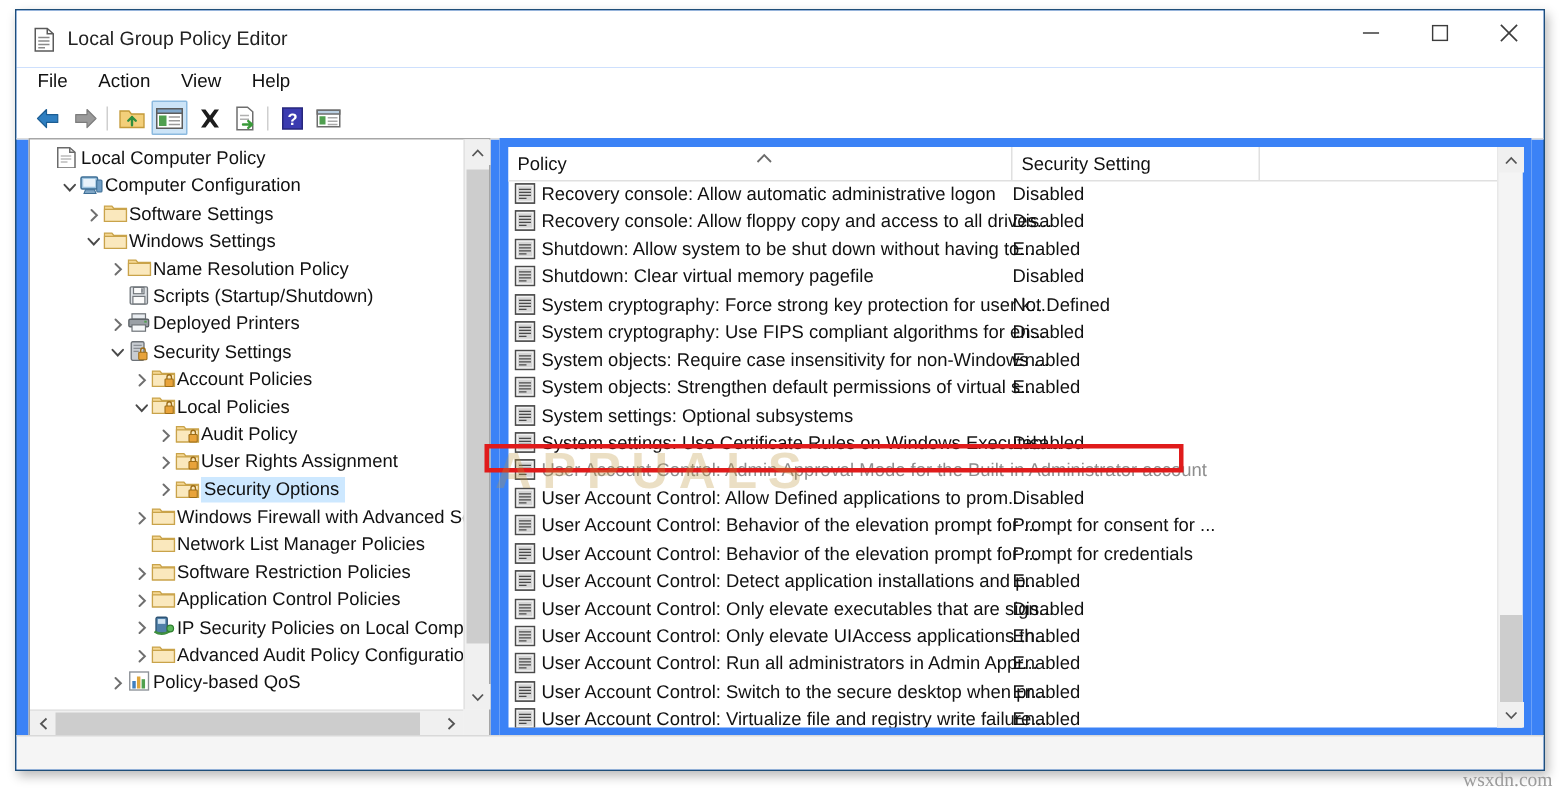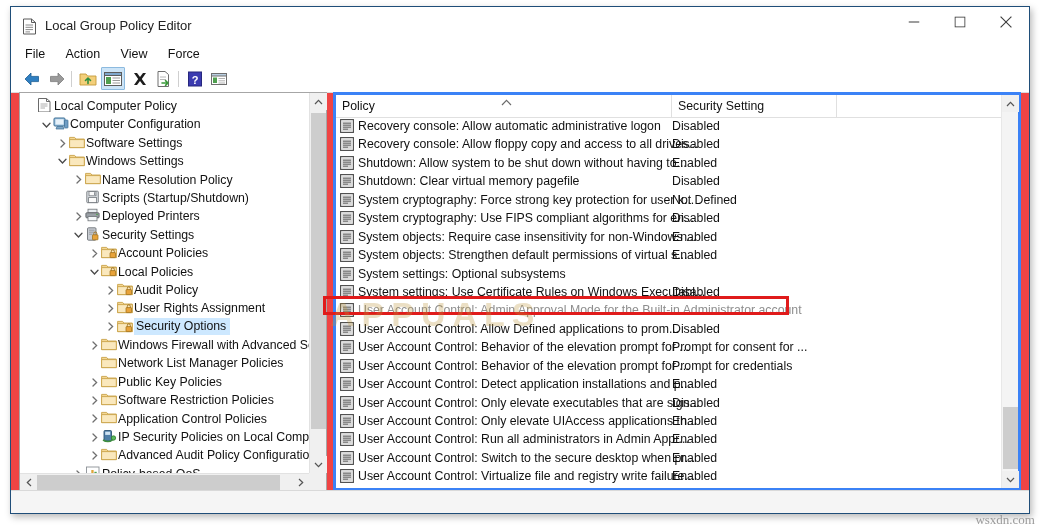--- a/index.html
+++ b/index.html
@@ -2,21 +2,21 @@
 <html><head>
 <meta charset="utf-8">
 <style>
   html,body{margin:0;padding:0;background:#ffffff;}
   body{width:1043px;height:530px;overflow:hidden;
        font-family:"Liberation Sans","DejaVu Sans",sans-serif;
        font-size:12px;color:#1a1a1a;-webkit-font-smoothing:antialiased;}
 
   
   #window{position:absolute;left:10px;top:6px;width:1020px;height:508px;
-          background:#ef4444;border:1px solid #1f4e79;box-sizing:border-box;
+          background:#3b82f6;border:1px solid #1f4e79;box-sizing:border-box;
           box-shadow:2px 3px 7px rgba(0,0,0,.28);}
 
   
   #titlebar{position:relative;height:38px;background:#ffffff;}
   #title-icon{position:absolute;left:11px;top:11px;width:15px;height:17px;}
   #title-text{position:absolute;left:34px;top:11px;font-size:13px;color:#222;white-space:nowrap;}
   .wbtn{position:absolute;top:0;width:46px;height:30px;cursor:default;}
   .wbtn svg{position:absolute;left:50%;top:50%;transform:translate(-50%,-50%);}
   #btn-min{right:92px;} #btn-max{right:46px;} #btn-close{right:0px;}
 
@@ -32,21 +32,21 @@
   .tb svg{display:block;}
   .tbsep{position:absolute;top:5px;width:1px;height:16px;background:#cfcfcf;}
   #tb-pressed{position:absolute;top:1px;width:24px;height:23px;
               background:#cce4f7;border:1px solid #8cbadf;box-sizing:border-box;border-radius:1px;}
 
   
   #panes{position:absolute;left:0;top:85px;width:1036px;height:399px;}
   #leftpane{position:absolute;left:8px;top:0;width:308px;height:399px;
             border:1px solid #a6a6a6;box-sizing:border-box;background:#fff;}
   #rightpane{position:absolute;left:322px;top:0;width:688px;height:399px;
-             border:3px solid #3b82f6;box-sizing:border-box;background:#fff;}
+             border:6px solid #3b82f6;box-sizing:border-box;background:#fff;}
 
   
   #tree{position:absolute;left:0;top:0;right:17px;bottom:17px;overflow:hidden;
         padding-top:3px;}
   .trow{position:relative;height:18.4px;white-space:nowrap;line-height:18.4px;cursor:default;}
   .trow .tlabel{font-size:12.3px;color:#111;vertical-align:middle;}
   .chev{display:inline-block;width:13px;text-align:center;vertical-align:middle;
         font-size:9px;color:#6a6a6a;}
   .chev svg{vertical-align:middle;}
   .ticon{display:inline-block;width:17px;height:14px;vertical-align:middle;position:relative;top:-1px;}
@@ -134,21 +134,21 @@
           <line x1="0.6" y1="0.6" x2="11.4" y2="11.4" stroke="#3c3c3c" stroke-width="1.1"></line>
           <line x1="11.4" y1="0.6" x2="0.6" y2="11.4" stroke="#3c3c3c" stroke-width="1.1"></line>
         </svg>
     </div>
   </div>
 
   <div id="menubar">
     <span class="menu-item">File</span>
     <span class="menu-item">Action</span>
     <span class="menu-item">View</span>
-    <span class="menu-item">Force</span>
+    <span class="menu-item">Help</span>
   </div>
 
   <div id="toolbar">
     <div class="tb" style="left:11px">
       <svg width="20" height="20" viewBox="0 0 20 20">
         <path d="M9 4 L3 10 L9 16 L9 12.6 L16.5 12.6 L16.5 7.4 L9 7.4 Z" fill="#2f7fc1" stroke="#1c5d93" stroke-width="0.8" stroke-linejoin="round"></path>
       </svg>
     </div>
     <div class="tb" style="left:36px">
       <svg width="20" height="20" viewBox="0 0 20 20">
@@ -317,26 +317,20 @@
           <div class="trow" style="padding-left: 68px;"><span class="chev"><svg width="8" height="9" viewBox="0 0 8 9">
                 <path d="M2 1 L5.6 4.5 L2 8" fill="none" stroke="#6f6f6f" stroke-width="1.3" stroke-linecap="round"></path>
               </svg></span><span class="ticon"><svg width="16" height="14" viewBox="0 0 16 14">
                 <path d="M0.6 2.4 h5 l1.3 1.6 h8.4 v8.6 h-14.7 z" fill="#f4d793" stroke="#c9a34a" stroke-width="0.9"></path>
                 <path d="M0.6 4.6 h14.7 v8 h-14.7 z" fill="#fae8bd" stroke="#c9a34a" stroke-width="0.9"></path>
               </svg></span><span class="tlabel">Windows Firewall with Advanced Secu</span></div>
           <div class="trow" style="padding-left: 68px;"><span class="chev"></span><span class="ticon"><svg width="16" height="14" viewBox="0 0 16 14">
                 <path d="M0.6 2.4 h5 l1.3 1.6 h8.4 v8.6 h-14.7 z" fill="#f4d793" stroke="#c9a34a" stroke-width="0.9"></path>
                 <path d="M0.6 4.6 h14.7 v8 h-14.7 z" fill="#fae8bd" stroke="#c9a34a" stroke-width="0.9"></path>
               </svg></span><span class="tlabel">Network List Manager Policies</span></div>
-          <div class="trow" style="padding-left: 68px;"><span class="chev"><svg width="8" height="9" viewBox="0 0 8 9">
-                <path d="M2 1 L5.6 4.5 L2 8" fill="none" stroke="#6f6f6f" stroke-width="1.3" stroke-linecap="round"></path>
-              </svg></span><span class="ticon"><svg width="16" height="14" viewBox="0 0 16 14">
-                <path d="M0.6 2.4 h5 l1.3 1.6 h8.4 v8.6 h-14.7 z" fill="#f4d793" stroke="#c9a34a" stroke-width="0.9"></path>
-                <path d="M0.6 4.6 h14.7 v8 h-14.7 z" fill="#fae8bd" stroke="#c9a34a" stroke-width="0.9"></path>
-              </svg></span><span class="tlabel">Public Key Policies</span></div>
           <div class="trow" style="padding-left: 68px;"><span class="chev"><svg width="8" height="9" viewBox="0 0 8 9">
                 <path d="M2 1 L5.6 4.5 L2 8" fill="none" stroke="#6f6f6f" stroke-width="1.3" stroke-linecap="round"></path>
               </svg></span><span class="ticon"><svg width="16" height="14" viewBox="0 0 16 14">
                 <path d="M0.6 2.4 h5 l1.3 1.6 h8.4 v8.6 h-14.7 z" fill="#f4d793" stroke="#c9a34a" stroke-width="0.9"></path>
                 <path d="M0.6 4.6 h14.7 v8 h-14.7 z" fill="#fae8bd" stroke="#c9a34a" stroke-width="0.9"></path>
               </svg></span><span class="tlabel">Software Restriction Policies</span></div>
           <div class="trow" style="padding-left: 68px;"><span class="chev"><svg width="8" height="9" viewBox="0 0 8 9">
                 <path d="M2 1 L5.6 4.5 L2 8" fill="none" stroke="#6f6f6f" stroke-width="1.3" stroke-linecap="round"></path>
               </svg></span><span class="ticon"><svg width="16" height="14" viewBox="0 0 16 14">
                 <path d="M0.6 2.4 h5 l1.3 1.6 h8.4 v8.6 h-14.7 z" fill="#f4d793" stroke="#c9a34a" stroke-width="0.9"></path>

